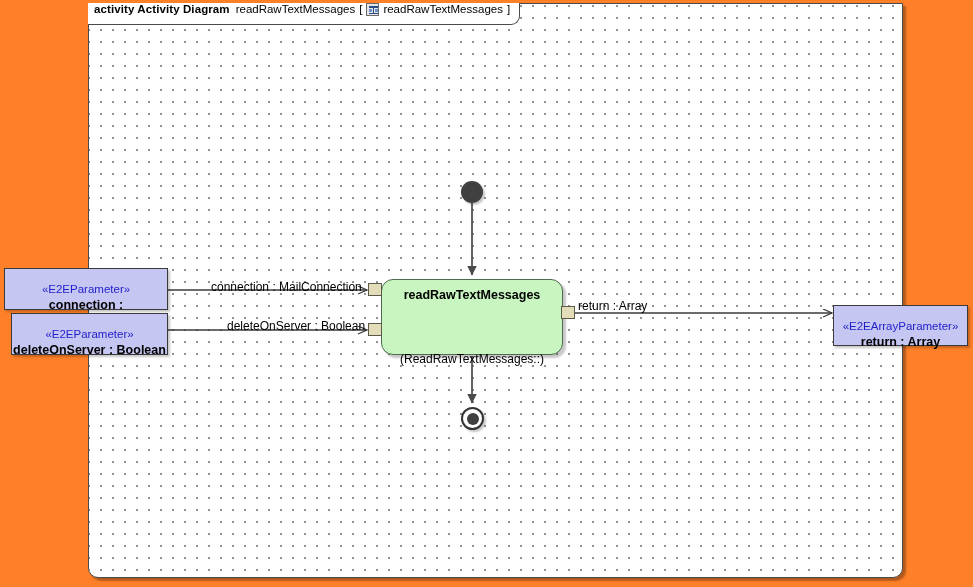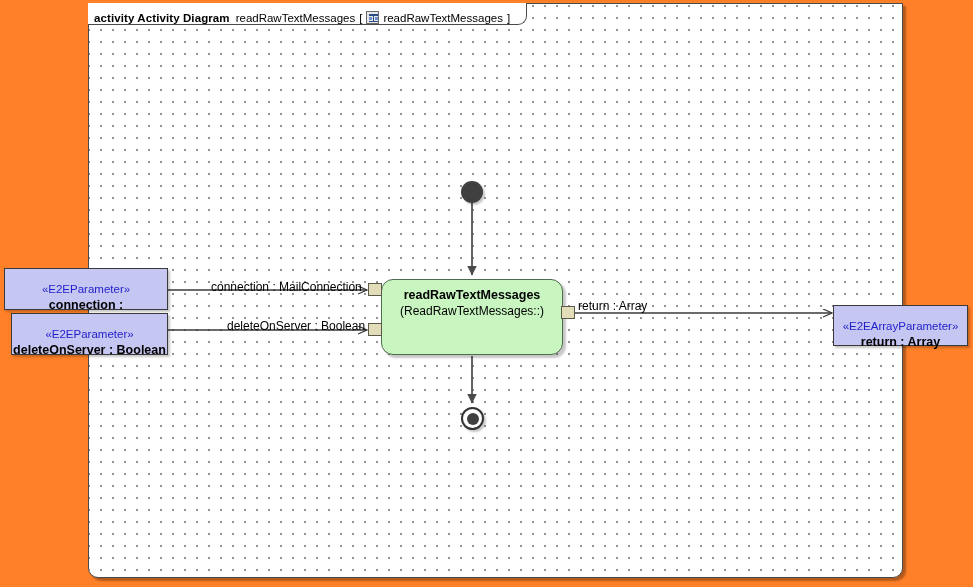--- a/index.html
+++ b/index.html
@@ -51,22 +51,22 @@
     left: 88px;
     top: 3px;
     height: 22px;
     background: #ffffff;
     border: 1.6px solid #4a4a4a;
     border-top: none;
     border-left: none;
     border-radius: 0 0 9px 0;
     box-sizing: border-box;
     display: flex;
-    align-items: flex-end;
-    padding: 0 16px 0 6px;
+    align-items: flex-start;
+    padding: 0 9px 0 6px;
     white-space: nowrap;
     font-size: 11.5px;
     color: #000;
     z-index: 6;
   }
   #frame-tab .kw { font-weight: bold; letter-spacing: 0.1px; }
   #frame-tab .nm { margin-left: 6px; }
   #frame-tab .brk { margin-left: 4px; }
   .tab-icon {
     display: inline-block;
@@ -113,20 +113,21 @@
   #activity-node .an-name {
     font-size: 12.5px;
     font-weight: bold;
     color: #000;
     line-height: 15px;
   }
   #activity-node .an-type {
     font-size: 12px;
     color: #000;
     line-height: 16px;
+    margin-top: 48px;
   }
 
   
   .pin {
     position: absolute;
     width: 14px;
     height: 13px;
     background: #e2ddb8;
     border: 1.3px solid #5a5a4a;
     box-sizing: border-box;

